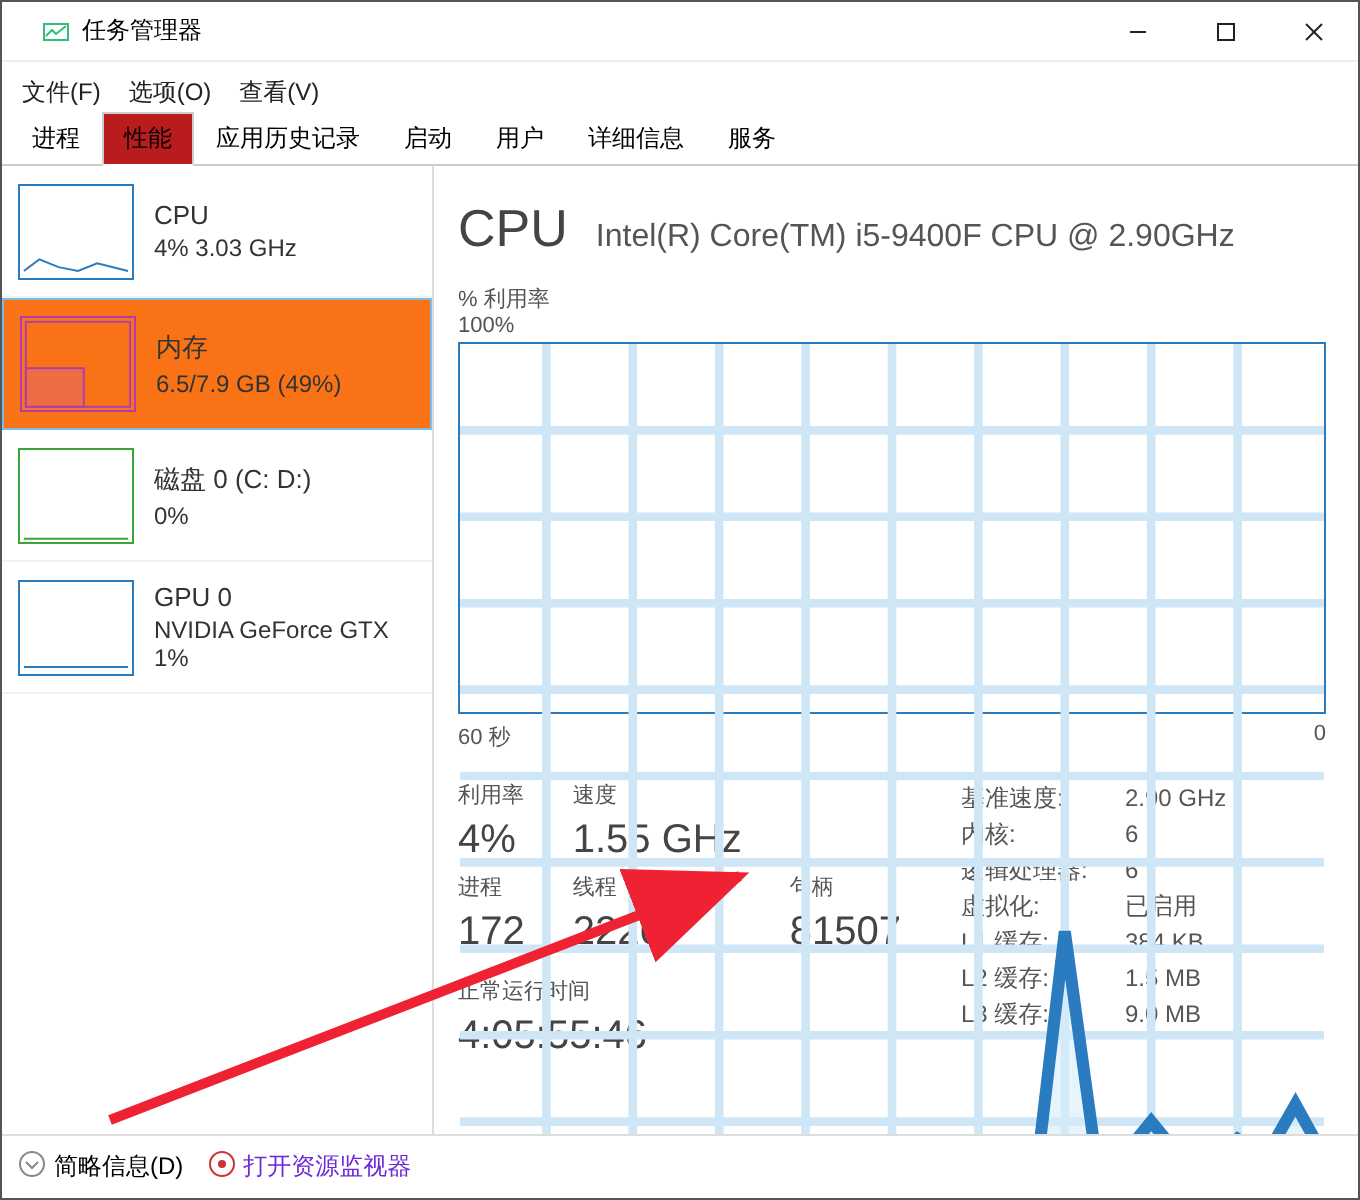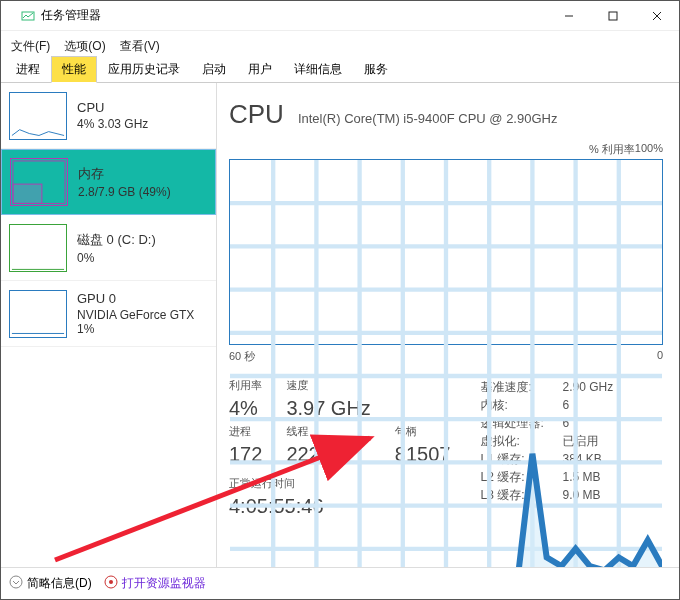--- a/index.html
+++ b/index.html
@@ -6,34 +6,34 @@
 body { background: #fff; width: 680px; height: 600px; overflow: hidden; position: relative; }
 .window { width: 680px; height: 600px; border: 1px solid #555; display: flex; flex-direction: column; background: #fff; }
 .titlebar { height: 30px; display: flex; align-items: center; padding-left: 20px; border-bottom: 1px solid #eee; }
 .titlebar .title { font-size: 12px; flex: 1; display: flex; align-items: center; gap: 6px; }
 .titlebar .icon-app { width:14px; height:14px; display:inline-block; }
 .winbtns { display: flex; }
 .winbtn { width: 44px; height: 30px; display: flex; align-items: center; justify-content: center; font-size: 11px; }
 .menubar { height: 24px; display: flex; align-items: flex-end; padding-left: 10px; gap: 14px; font-size: 12px; color: #222; }
 .tabs { height: 28px; display: flex; align-items: flex-end; padding-left: 4px; border-bottom: 1px solid #ccc; font-size: 12px; }
 .tab { padding: 4px 10px 4px 10px; border: 1px solid transparent; cursor: default; position: relative; top:1px; }
-.tab.active { border: 1px solid #ccc; border-bottom: 1px solid #fff; background: #fde047; }
+.tab.active { border: 1px solid #ccc; border-bottom: 1px solid #fff; background: #b91c1c; }
 .content { flex: 1; display: flex; overflow: hidden; }
 .sidebar { width: 216px; border-right: 1px solid #ddd; overflow: hidden; }
 .sideitem { display: flex; align-items: center; height: 66px; padding: 6px 8px; gap: 10px; border-bottom: 1px solid #f0f0f0; }
-.sideitem.selected { background: #14b8a6; border: 1px solid #7abde8; }
+.sideitem.selected { background: #f97316; border: 1px solid #7abde8; }
 .thumb { width: 58px; height: 48px; border: 1px solid #888; position: relative; }
 .thumb svg { position:absolute; inset:0; }
 .sideinfo { font-size: 12px; color: #333; }
 .sideinfo .name { font-size: 13px; margin-bottom: 2px; }
 .main { flex: 1; padding: 10px 16px 0 12px; position: relative; }
 .main-header { display: flex; align-items: baseline; gap: 14px; margin-top: 6px; }
 .main-header .big { font-size: 26px; color: #444; }
-.main-header .sub { font-size: 13px; color: #555; }
-.chart-labels { display: flex; justify-content: flex-end; font-size: 11px; color: #555; margin-top: 12px; }
+.main-header .sub { font-size: 16px; color: #555; }
+.chart-labels { display: flex; justify-content: center; font-size: 11px; color: #555; margin-top: 12px; flex-direction: column; }
 .chart { width: 100%; height: 186px; border: 1px solid #2a7bbf; margin-top: 2px; position: relative; background: #fff; }
 .chart .grid { position:absolute; inset:0; }
 .chart .grid line { stroke:#cfe6f6; stroke-width:1; }
 .chart .line { stroke:#2a7bbf; stroke-width:1.4; fill:#d5ecfa; fill-opacity:0.6; }
 .chart-btm-labels { display: flex; justify-content: space-between; font-size: 11px; color: #555; margin-top: 4px; }
 .stats { display: flex; margin-top: 14px; gap: 30px; }
 .stats-left { display: grid; grid-template-columns: auto auto auto; column-gap: 24px; row-gap: 4px; font-size: 11px; color:#555; }
 .stats-left .val { font-size: 20px; color: #444; }
 .stats-left .uptime-lbl { grid-column: 1 / span 3; margin-top:6px;}
 .stats-left .uptime { grid-column: 1 / span 3; font-size: 20px; color:#444;}
@@ -110,21 +110,21 @@
         </div>
         <div class="sideitem selected">
           <div class="thumb" style="border-color:#b03db0">
             <svg viewBox="0 0 58 48" stroke="#b03db0" stroke-width="1">
               <rect x="2" y="26" width="30" height="20" fill="rgba(200,90,200,0.25)"></rect>
               <rect x="2" y="2" width="54" height="44" fill="none"></rect>
             </svg>
           </div>
           <div class="sideinfo">
             <div class="name">内存</div>
-            <div>2.8/7.9 GB (49%)</div>
+            <div>6.5/7.9 GB (49%)</div>
           </div>
         </div>
         <div class="sideitem">
           <div class="thumb" style="border-color:#3aa33a">
             <svg viewBox="0 0 58 48" stroke="#3aa33a" stroke-width="1">
               <polyline points="2,46 56,46" fill="none"></polyline>
             </svg>
           </div>
           <div class="sideinfo">
             <div class="name">磁盘 0 (C: D:)</div>
@@ -182,21 +182,21 @@
         <span>60 秒</span>
         <span>0</span>
       </div>
 
       <div class="stats">
         <div class="stats-left">
           <span>利用率</span>
           <span>速度</span>
           <span></span>
           <span class="val">4%</span>
-          <span class="val">3.97 GHz</span>
+          <span class="val">1.55 GHz</span>
           <span></span>
           <span>进程</span>
           <span>线程</span>
           <span>句柄</span>
           <span class="val">172</span>
           <span class="val">2226</span>
           <span class="val">81507</span>
           <span class="uptime-lbl">正常运行时间</span>
           <span class="uptime">4:05:55:46</span>
         </div>

